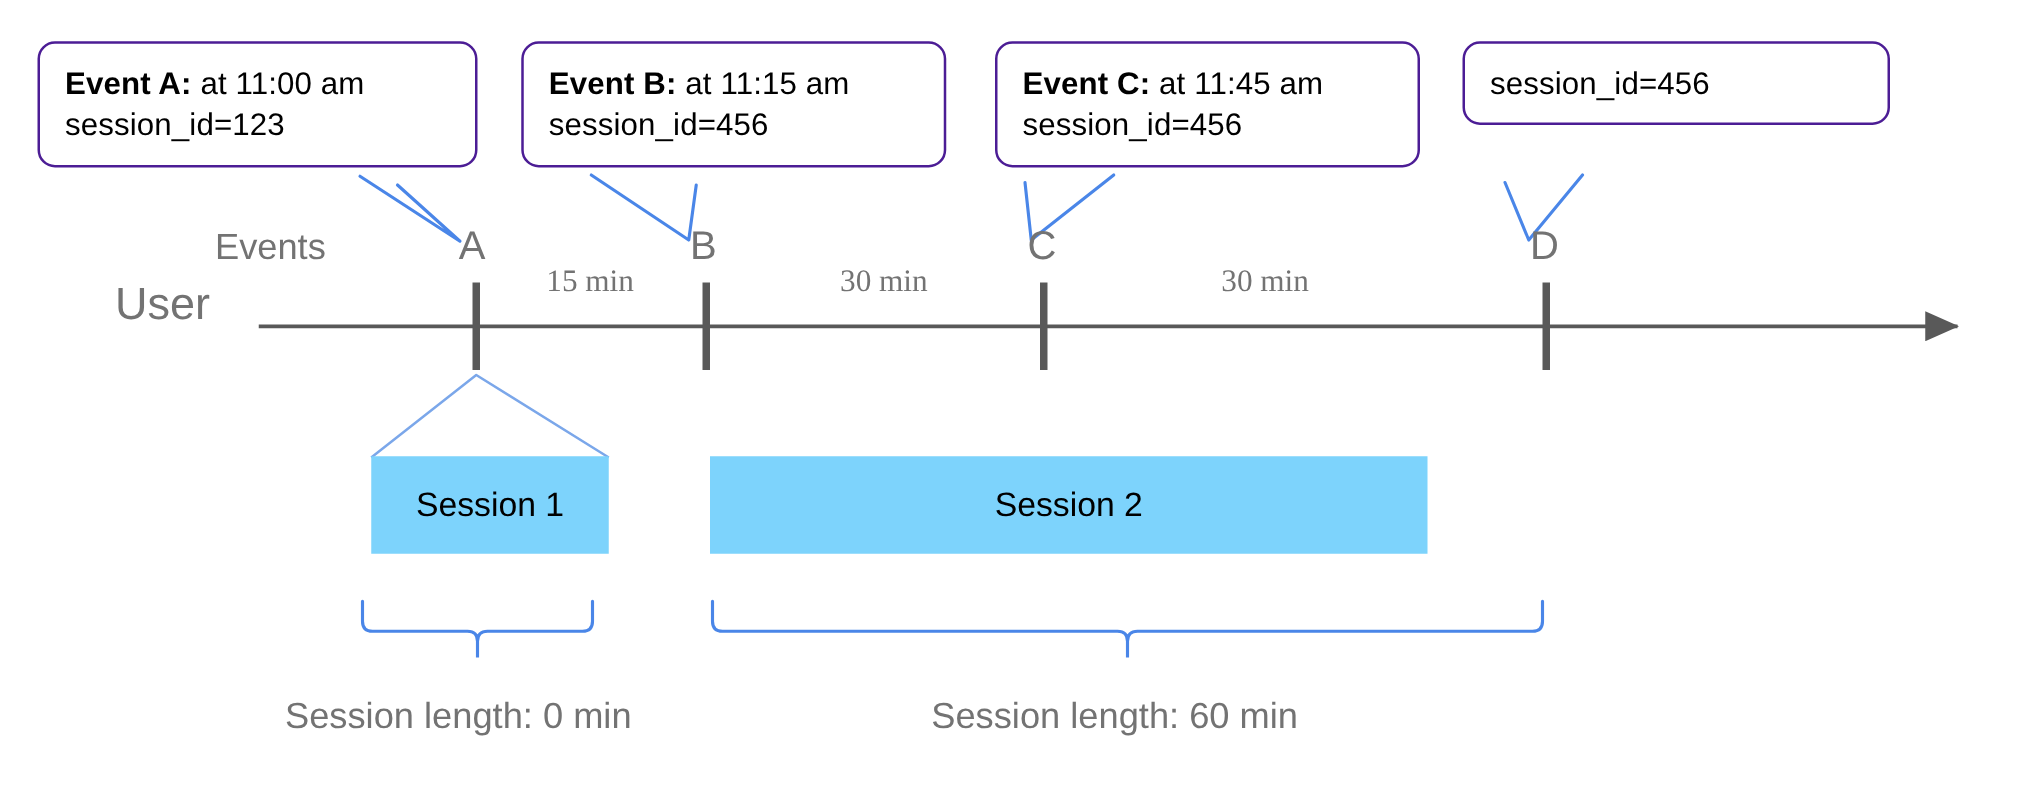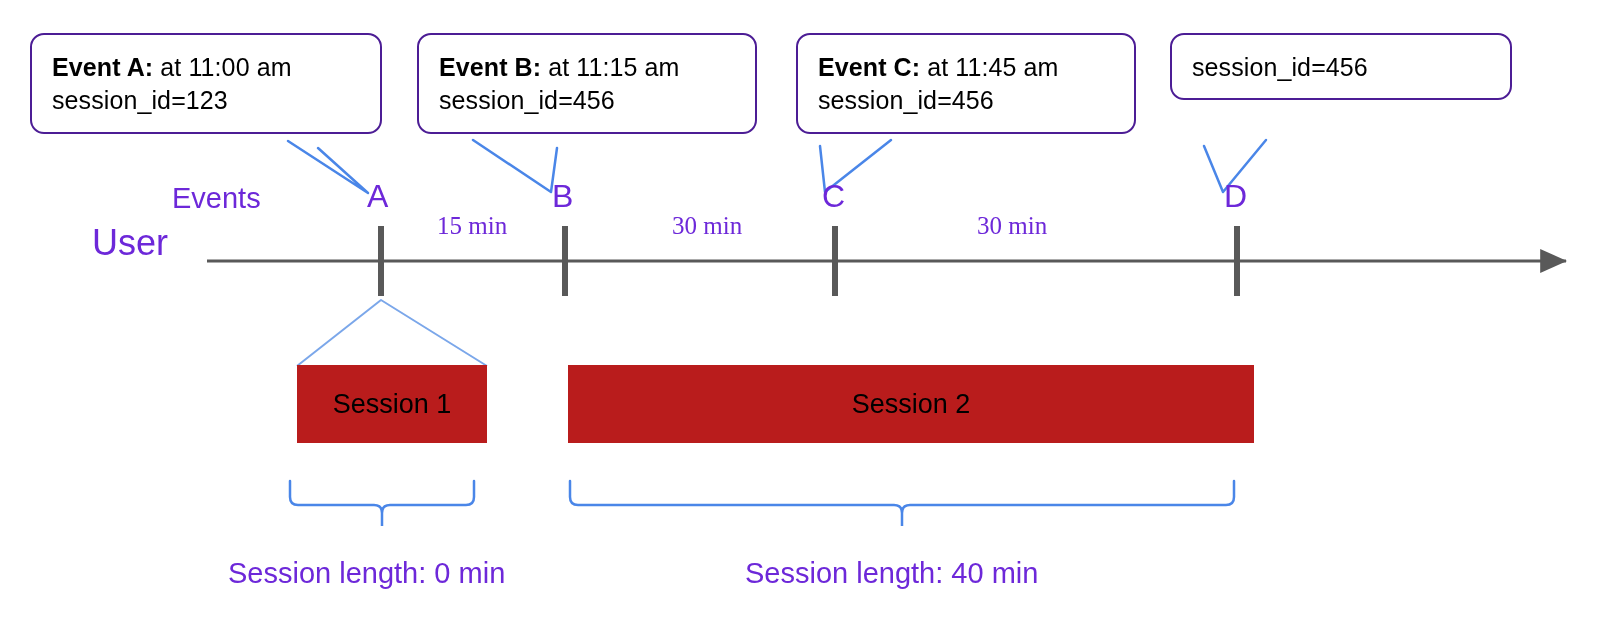--- a/index.html
+++ b/index.html
@@ -39,32 +39,32 @@
     color: #000000;
     letter-spacing: 0.1px;
     white-space: nowrap;
   }
   .callout .ev-name { font-weight: bold; }
 
   
   .lbl {
     position: absolute;
     white-space: nowrap;
-    color: #6d28d9;
+    color: #737373;
   }
   .lbl-events { font-size: 29px; }
   .lbl-user   { font-size: 36px; }
   .lbl-tick   { font-size: 32px; }
   .lbl-gap    { font-size: 25px; font-family: Liberation Serif, serif; }
   .lbl-len    { font-size: 29px; }
 
   
   .session-bar {
     position: absolute;
-    background: #b91c1c;
+    background: #7dd3fc;
     display: flex;
     align-items: center;
     justify-content: center;
   }
   .session-bar span { font-size: 27px; color: #000000; }
 </style>
 </head>
 <body>
 
 <div id="stage">
@@ -133,20 +133,20 @@
   <div class="lbl lbl-tick" style="left:822px; top:178px;">C</div>
   <div class="lbl lbl-tick" style="left:1224px; top:178px;">D</div>
 
   <div class="lbl lbl-gap" style="left:437px; top:212px;">15 min</div>
   <div class="lbl lbl-gap" style="left:672px; top:212px;">30 min</div>
   <div class="lbl lbl-gap" style="left:977px; top:212px;">30 min</div>
 
   <div class="session-bar" style="left:297px; top:365px; width:190px; height:78px;">
     <span>Session 1</span>
   </div>
-  <div class="session-bar" style="left:568px; top:365px; width:686px; height:78px;">
+  <div class="session-bar" style="left:568px; top:365px; width:574px; height:78px;">
     <span>Session 2</span>
   </div>
 
   <div class="lbl lbl-len" style="left:228px; top:557px;">Session length: 0 min</div>
-  <div class="lbl lbl-len" style="left:745px; top:557px;">Session length: 40 min</div>
+  <div class="lbl lbl-len" style="left:745px; top:557px;">Session length: 60 min</div>
 
 </div>
 
 </body></html>

